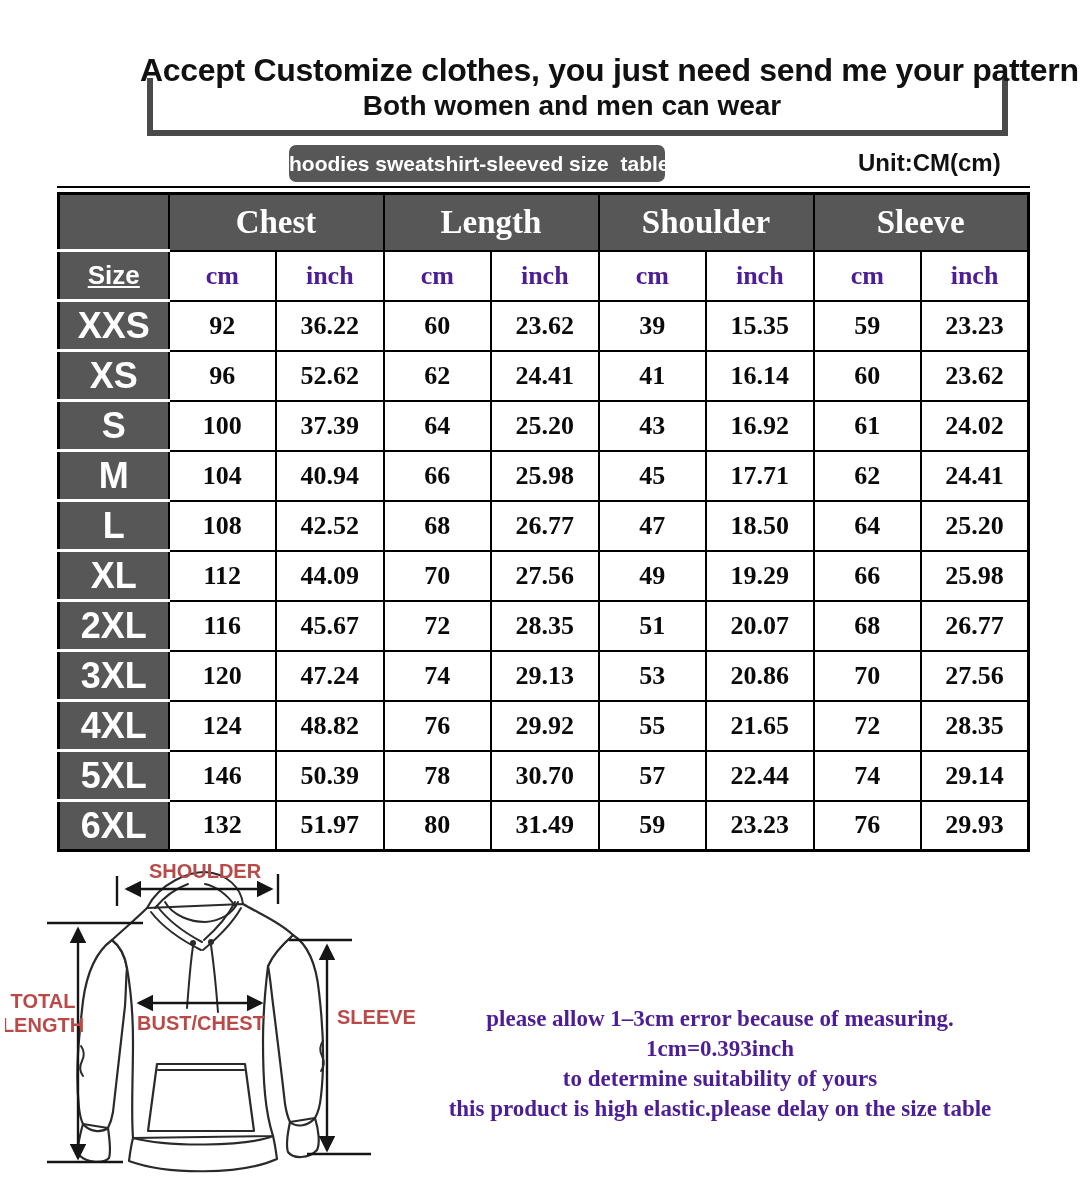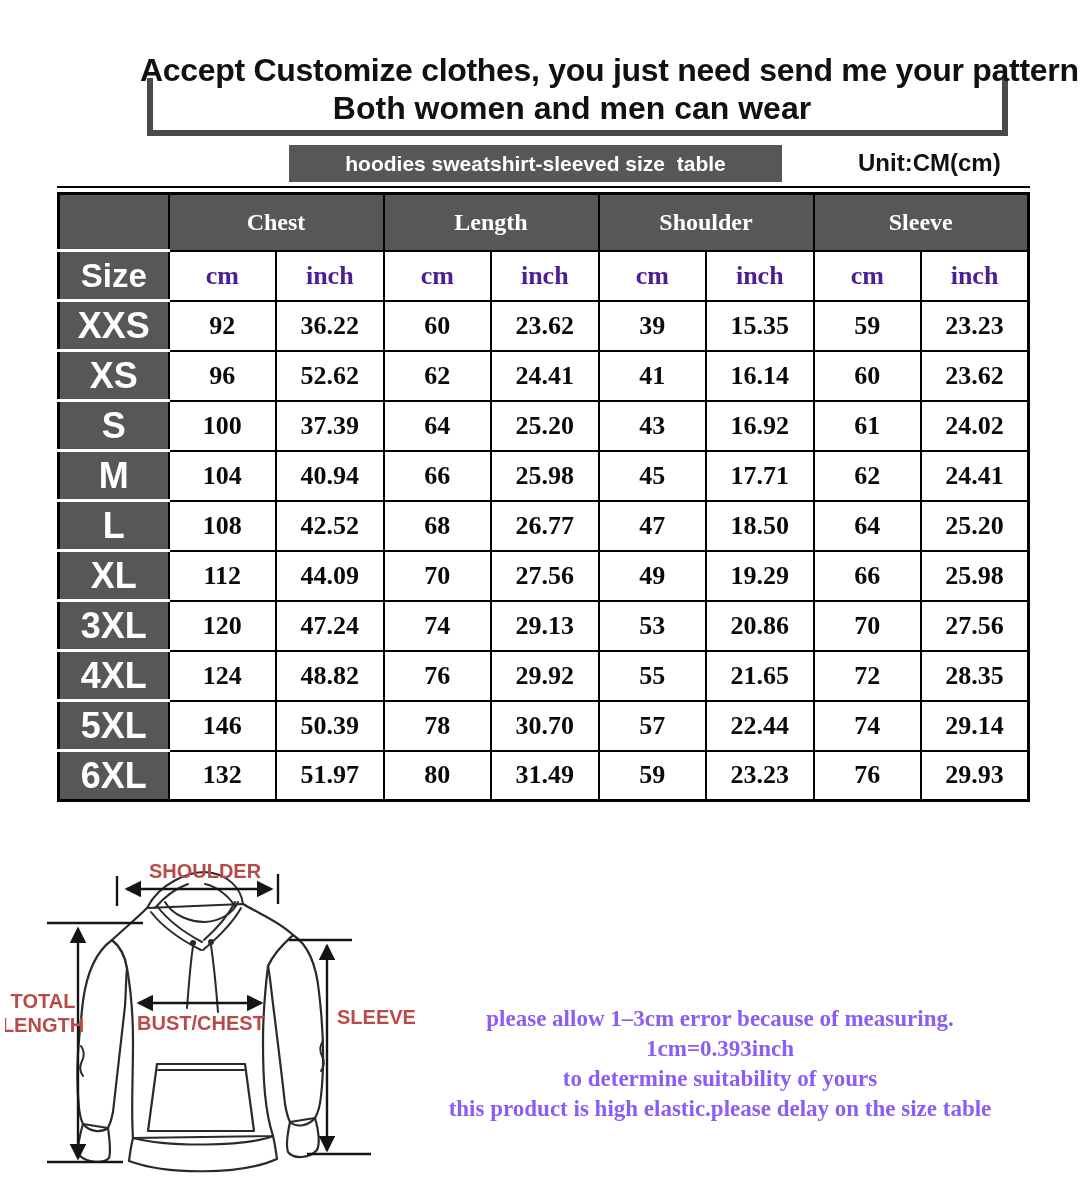--- a/index.html
+++ b/index.html
@@ -13,60 +13,60 @@
     position:absolute; left:147px; top:78px; width:849px; height:52px;
     border-left:6px solid #4a4a4a; border-right:6px solid #4a4a4a;
     border-bottom:6px solid #4a4a4a;
   }
   .title-l1 {
     position:absolute; left:140px; top:52px; width:864px; text-align:center;
     font-size:32px; font-weight:bold; letter-spacing:-0.3px; white-space:nowrap;
   }
   .title-l2 {
     position:absolute; left:140px; top:90px; width:864px; text-align:center;
-    font-size:32px; font-weight:bold;
+    font-size:28px; font-weight:bold;
   }
 
   
   .banner {
-    position:absolute; left:289px; top:145px; width:493px; height:37px;
+    position:absolute; left:289px; top:145px; width:376px; height:37px;
     background:#575757; color:#fff; font-size:21px; font-weight:bold;
-    text-align:center; line-height:37px; white-space:pre;
+    text-align:center; line-height:37px; white-space:pre;border-radius:7px;
   }
   .unit { position:absolute; left:858px; top:149px; font-size:24px; font-weight:bold; }
 
   
   .table-topline { position:absolute; left:57px; top:186px; width:973px; height:2px; background:#000; }
   table.size-table {
     position:absolute; left:57px; top:192px; width:973px;
     border-collapse:collapse; table-layout:fixed; border:3px solid #000;
   }
   .size-table th, .size-table td { border:2px solid #000; text-align:center; padding:0; overflow:hidden; }
   .size-table tr.group-row { height:57px; }
   .size-table tr.sub-row   { height:50px; }
   .size-table tbody tr     { height:50px; }
   .dark { background:#575757; color:#fff; }
-  .group { font-family:"Liberation Serif", serif; font-size:24px; font-weight:bold; }
-  .size-h { font-size:33px; font-weight:bold; border-top:3px solid #fff !important; }
+  .group { font-family:"Liberation Serif", serif; font-size:33px; font-weight:bold; }
+  .size-h { font-size:26px; font-weight:bold; border-top:3px solid #fff !important;text-decoration:underline; }
   .sub { font-family:"Liberation Serif", serif; font-size:26px; font-weight:bold; background:#fff; color:#4c1d95; }
   .size-c { font-size:36px; font-weight:bold; border-top:3px solid #fff !important; }
   td.val { font-family:"Liberation Serif", serif; font-size:26px; font-weight:bold; background:#fff; color:#0a0a0a; }
 
   
   svg.diagram { position:absolute; left:5px; top:856px; }
   .dlabel { font-family:"Liberation Sans", sans-serif; font-weight:bold; font-size:20px; fill:#b94a48; }
   .garment { fill:#ffffff; stroke:#2a2a2a; stroke-width:2.2; stroke-linecap:round; stroke-linejoin:round; }
   .gline   { fill:none; stroke:#2a2a2a; stroke-width:2;   stroke-linecap:round; stroke-linejoin:round; }
   .mline   { stroke:#151515; stroke-width:2.4; fill:none; }
 
   
   .notes {
     position:absolute; left:395px; top:1004px; width:650px; text-align:center;
     font-family:"Liberation Serif", serif; font-weight:bold; font-size:23px;
-    line-height:30px; color:#8b5cf6;
+    line-height:30px; color:#4c1d95;
   }
 </style>
 </head>
 <body>
 
 <div class="page">
 
   <div class="title-frame"></div>
   <div class="title-l1">Accept Customize clothes, you just need send me your pattern</div>
   <div class="title-l2">Both women and men can wear</div>
@@ -169,20 +169,31 @@
         <td class="val">112</td>
           <td class="val">44.09</td>
           <td class="val">70</td>
           <td class="val">27.56</td>
           <td class="val">49</td>
           <td class="val">19.29</td>
           <td class="val">66</td>
           <td class="val">25.98</td>
       </tr>
       <tr>
+        <th class="dark size-c">2XL</th>
+        <td class="val">116</td>
+          <td class="val">45.67</td>
+          <td class="val">72</td>
+          <td class="val">28.35</td>
+          <td class="val">51</td>
+          <td class="val">20.07</td>
+          <td class="val">68</td>
+          <td class="val">26.77</td>
+      </tr>
+      <tr>
         <th class="dark size-c">3XL</th>
         <td class="val">120</td>
           <td class="val">47.24</td>
           <td class="val">74</td>
           <td class="val">29.13</td>
           <td class="val">53</td>
           <td class="val">20.86</td>
           <td class="val">70</td>
           <td class="val">27.56</td>
       </tr>

